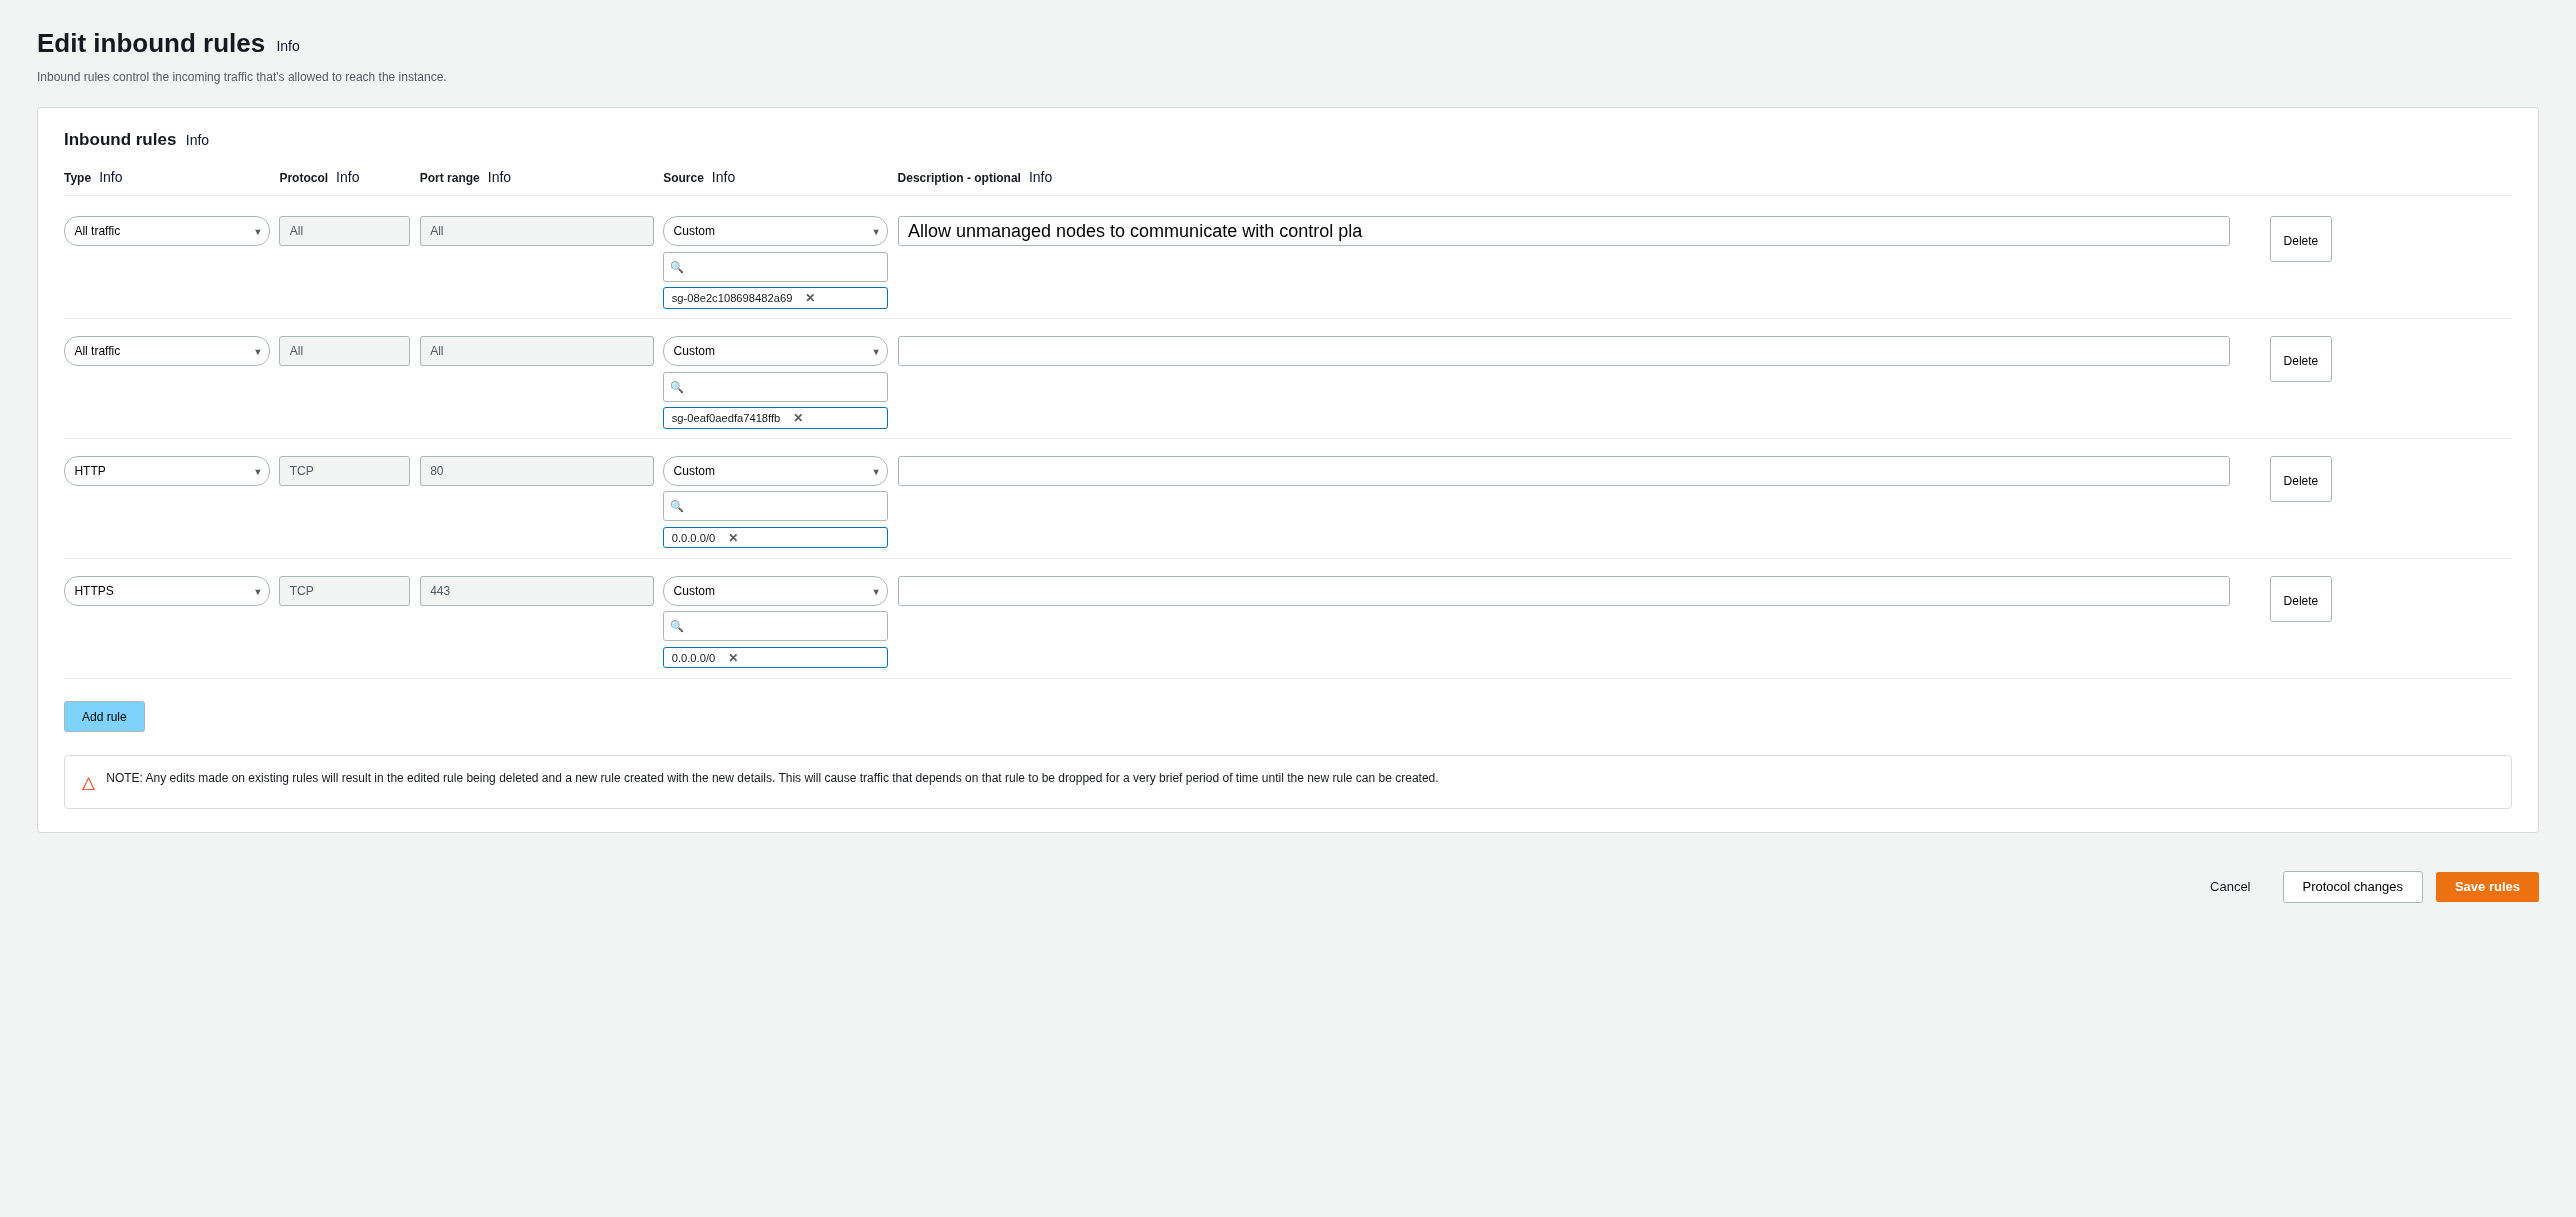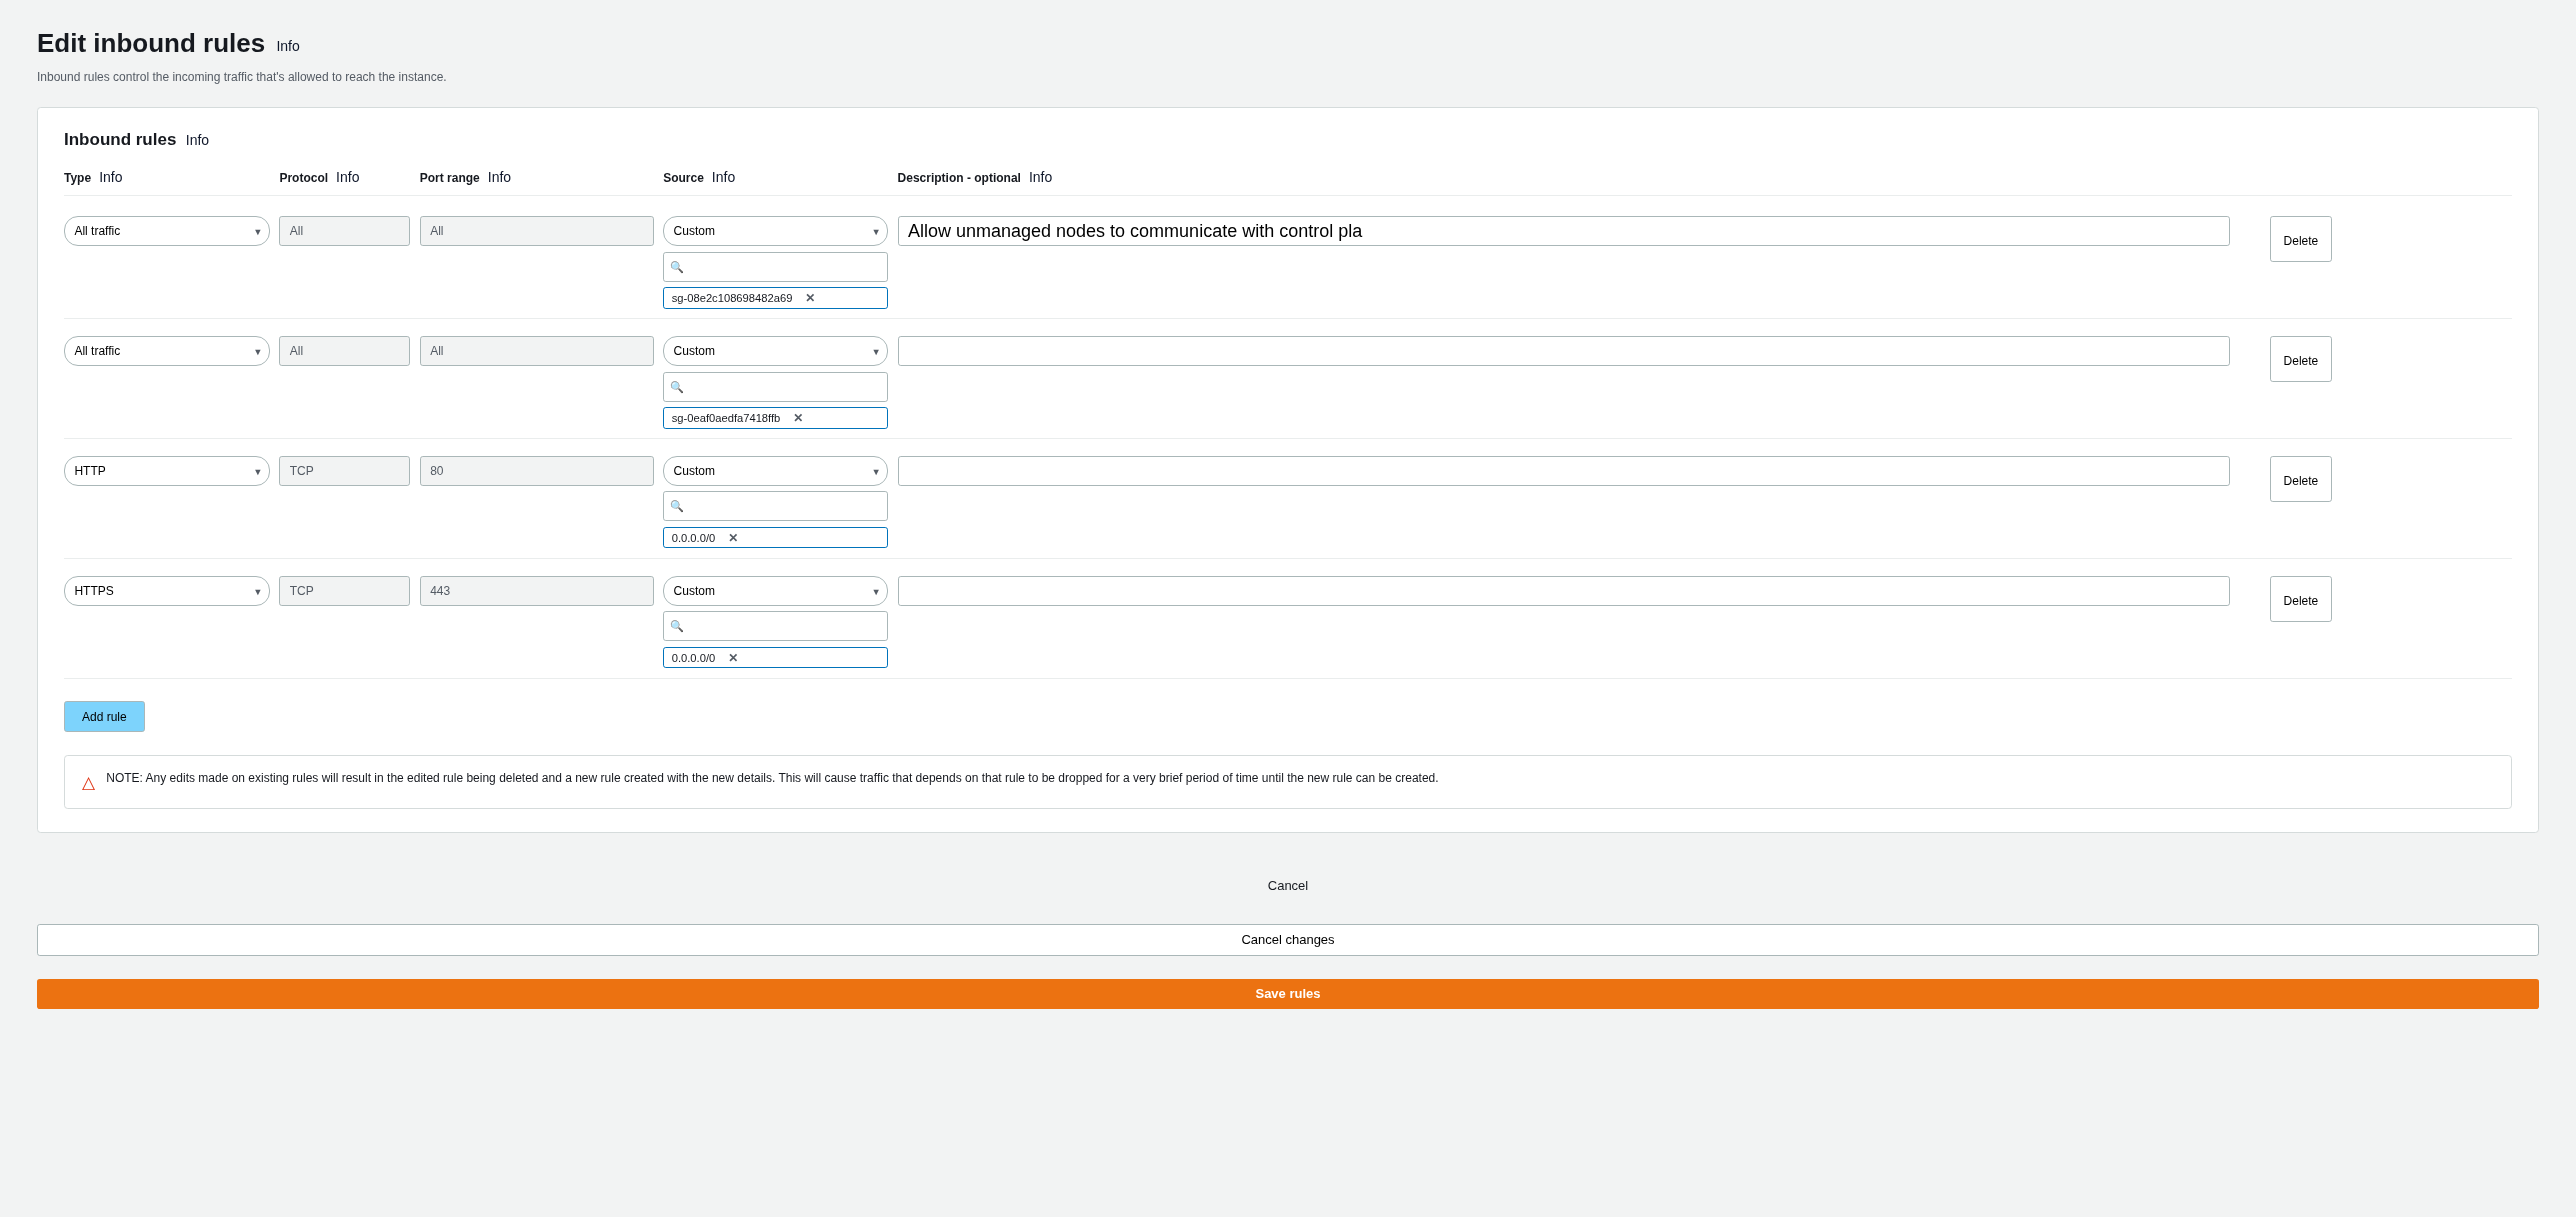--- a/index.html
+++ b/index.html
@@ -201,23 +201,23 @@
     }
     .warning-icon {
       color: #df3312;
       font-size: 17px;
       flex-shrink: 0;
       margin-top: 0.9px;
     }
     .footer-bar {
       display: flex;
       justify-content: flex-end;
-      gap: 23px;
+      align-items: center;
+      gap: 13px;
       padding: 19px 0;
-      flex-direction: column;
     }
     .cancel-btn {
       padding: 7.5px 19px;
       background: transparent;
       border: none;
       font-size: 13px;
       cursor: pointer;
       color: #16191f;
     }
     .preview-btn {
@@ -438,17 +438,17 @@
 
     
     <div class="note-box">
       <span class="warning-icon">△</span>
       <span>NOTE: Any edits made on existing rules will result in the edited rule being deleted and a new rule created with the new details. This will cause traffic that depends on that rule to be dropped for a very brief period of time until the new rule can be created.</span>
     </div>
   </div>
 
   <div class="footer-bar">
     <button class="cancel-btn">Cancel</button>
-    <button class="preview-btn">Cancel changes</button>
+    <button class="preview-btn">Protocol changes</button>
     <button class="save-btn">Save rules</button>
   </div>
 </div>
 
 
 </body></html>

